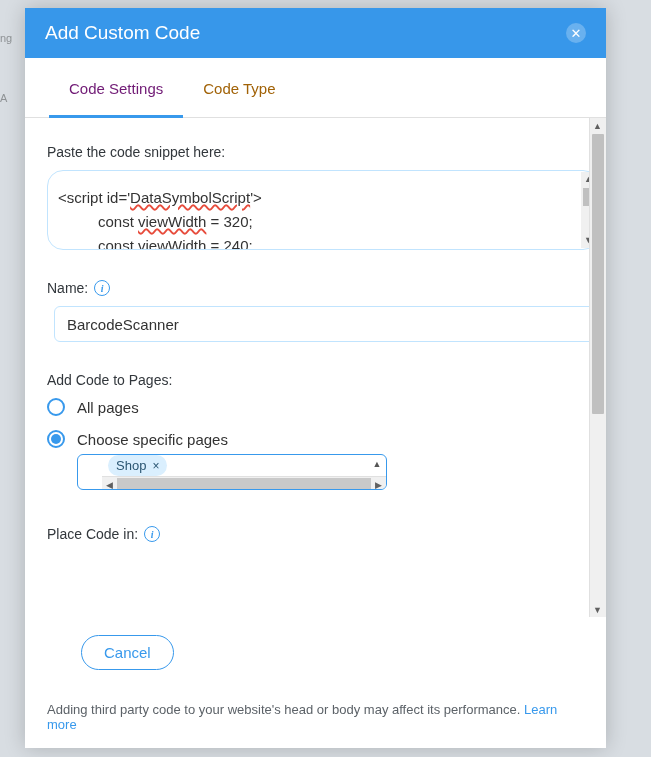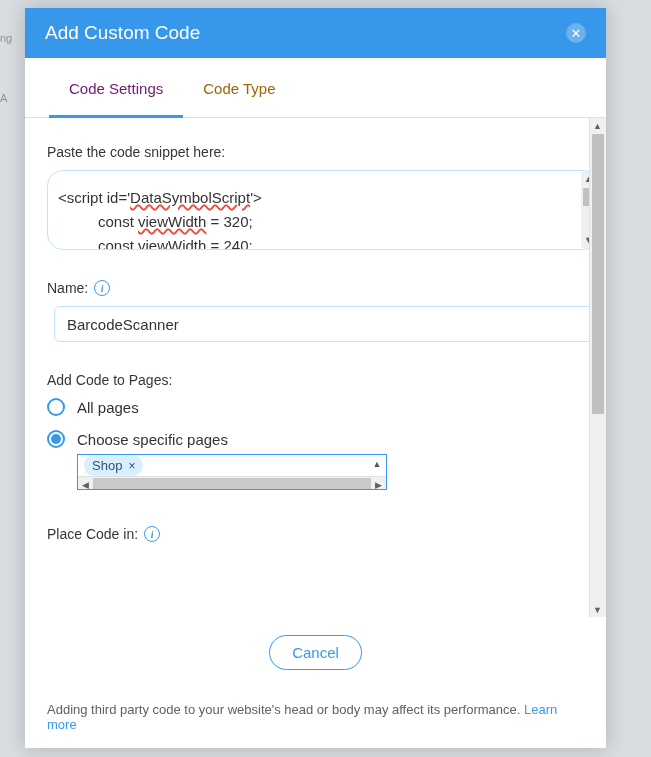--- a/index.html
+++ b/index.html
@@ -166,27 +166,28 @@
       justify-content: center;
       cursor: pointer;
       flex-shrink:0;
     }
     .radio.checked::after {
       content:''; width:10px;height:10px;background:#3899ec;border-radius:50%;
     }
     .tag-box {
       margin-left: 30px;
       border: 1px solid #3899ec;
-      border-radius: 0;
+      border-radius: 6px;
       width: 310px;
       height: 36px;
       display:flex;
       flex-direction:column;
       position:relative;
       overflow:hidden;
+      padding-left:24px;
     }
     .tag-box-top{
       flex:1;
       display:flex;align-items:center;
       padding-left:6px;
       position:relative;
     }
     .tag {
       background: #daeffe;
       color: #2b5672;
@@ -203,22 +204,23 @@
       font-size:9px;color:#555;
     }
     .tag-hscroll{
       height:16px;background:#f0f0f0;display:flex;align-items:center;border-top:1px solid #e0e0e0;
     }
     .tag-hscroll .ha{width:15px;height:15px;display:flex;align-items:center;justify-content:center;font-size:9px;color:#606060;}
     .tag-hscroll .htrack{flex:1;background:#c9c9c9;height:14px;margin:0;}
     .modal-footer {
       padding: 18px 24px;
       display: flex;
-      justify-content: center;
+      justify-content: flex-start;
       gap: 0;
+      margin-left: 32px;
     }
     .btn {
       padding: 8px 22px;
       border-radius: 18px;
       font-size: 15px;
       cursor: pointer;
       border: none;
     }
     .btn-secondary {
       background: #fff;

